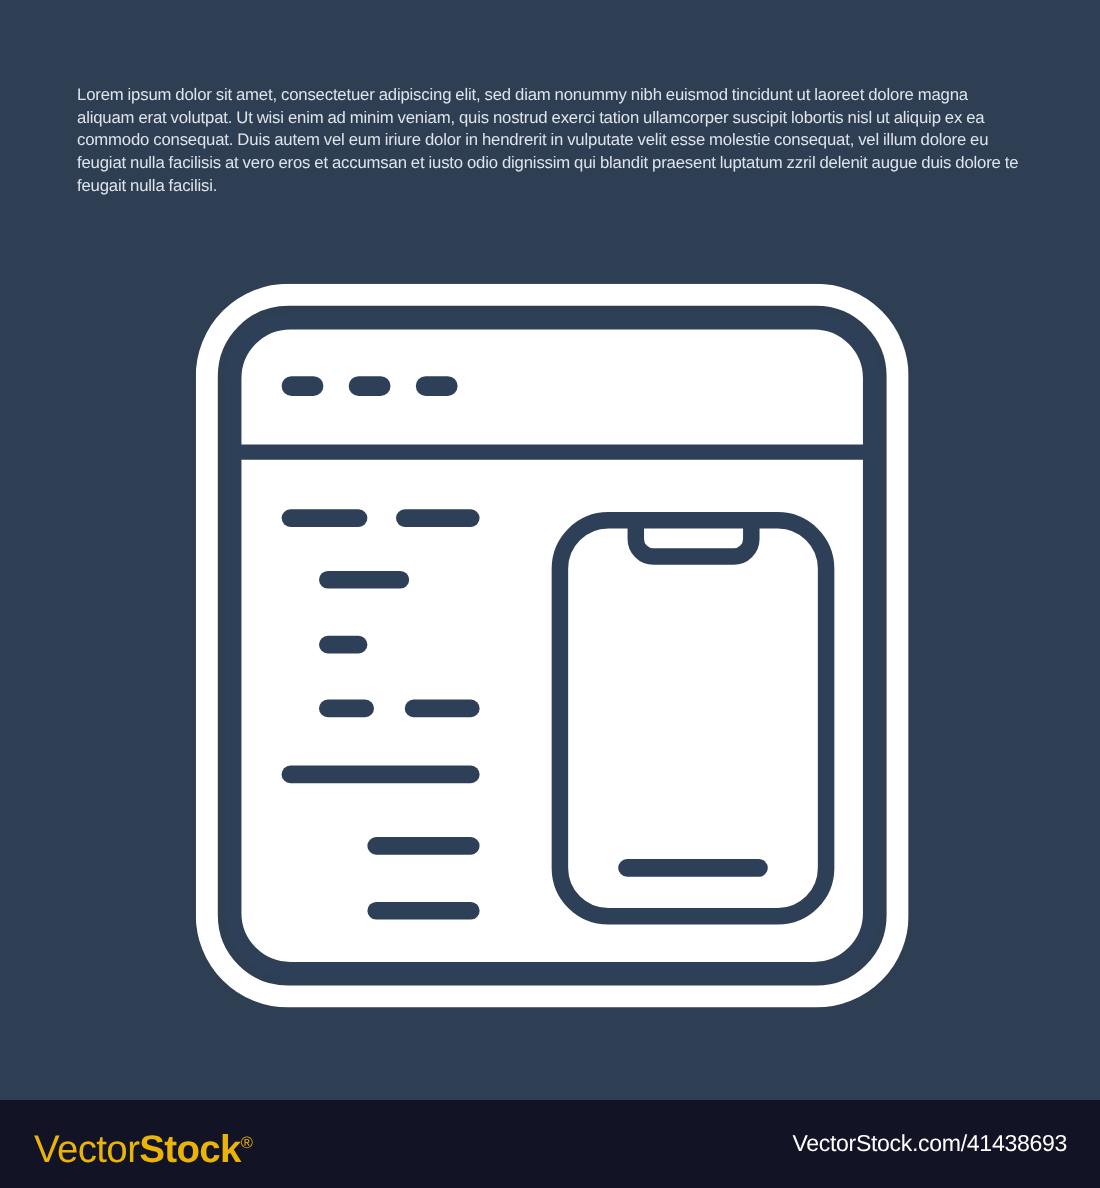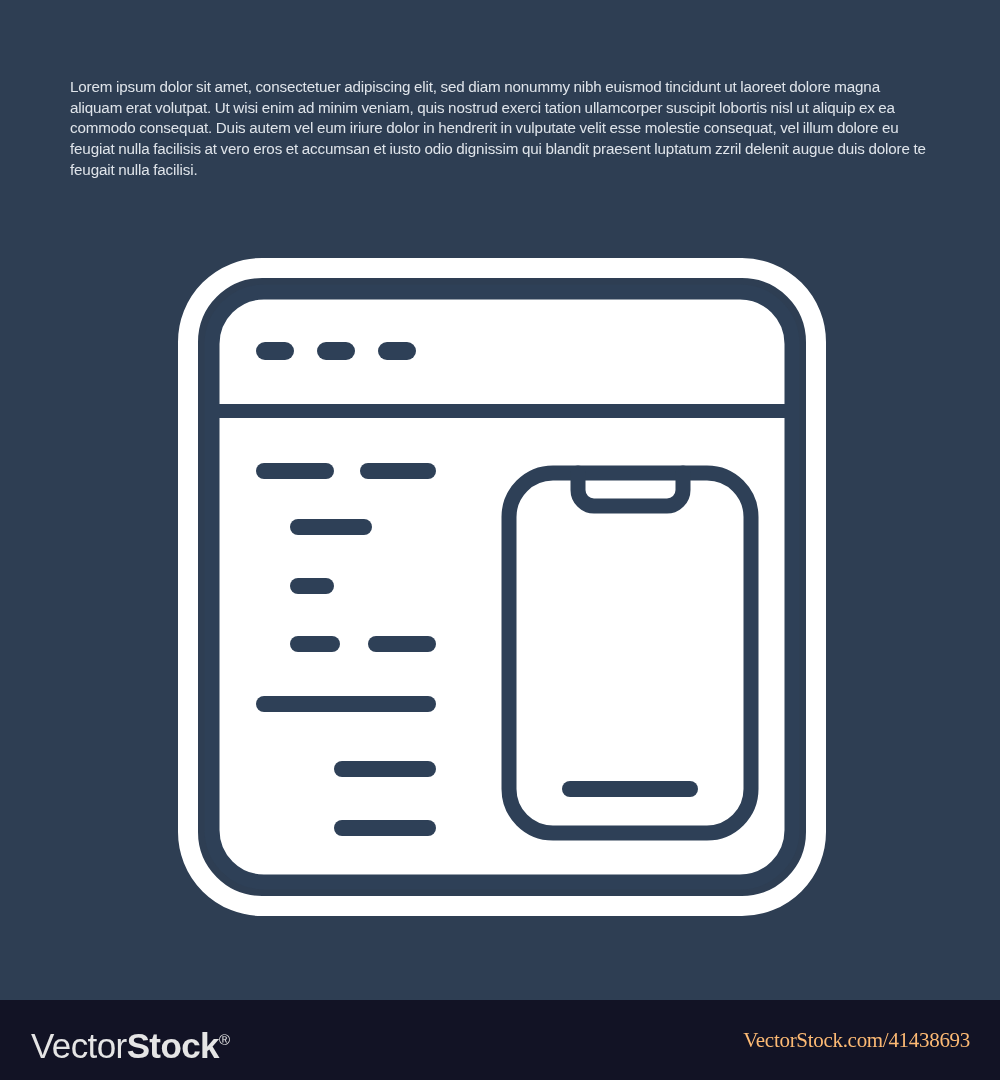--- a/index.html
+++ b/index.html
@@ -58,21 +58,21 @@
     left: 0;
     top: 1000px;
     width: 1000px;
     height: 80px;
     background: #121325;
   }
   .logo {
     position: absolute;
     left: 31px;
     top: 1018px;
-    color: #e5e5e5;
+    color: #eab308;
     font-size: 35px;
     line-height: 44px;
     letter-spacing: -0.6px;
     white-space: nowrap;
     font-family: "Liberation Sans", sans-serif;
   }
   .logo .thin {
     font-weight: 300;
   }
   .logo .bold {
@@ -80,26 +80,26 @@
   }
   .logo .reg {
     font-size: 15px;
     vertical-align: super;
     font-weight: 400;
   }
   .url {
     position: absolute;
     right: 30px;
     top: 1026px;
-    color: #fdba74;
+    color: #ffffff;
     font-size: 21px;
     line-height: 28px;
     letter-spacing: -0.3px;
     white-space: nowrap;
-    font-family: Liberation Serif, serif;
+    font-family: Liberation Sans, sans-serif;
   }
 </style>
 </head>
 <body>
 
 <p class="description">Lorem ipsum dolor sit amet, consectetuer adipiscing elit, sed diam nonummy nibh euismod tincidunt ut laoreet dolore magna aliquam erat volutpat. Ut wisi enim ad minim veniam, quis nostrud exerci tation ullamcorper suscipit lobortis nisl ut aliquip ex ea commodo consequat. Duis autem vel eum iriure dolor in hendrerit in vulputate velit esse molestie consequat, vel illum dolore eu feugiat nulla facilisis at vero eros et accumsan et iusto odio dignissim qui blandit praesent luptatum zzril delenit augue duis dolore te feugait nulla facilisi.</p>
 
 <div class="stage">
   <div class="icon-wrap">
     <svg class="icon-svg" viewBox="0 0 648 658" xmlns="http://www.w3.org/2000/svg">

